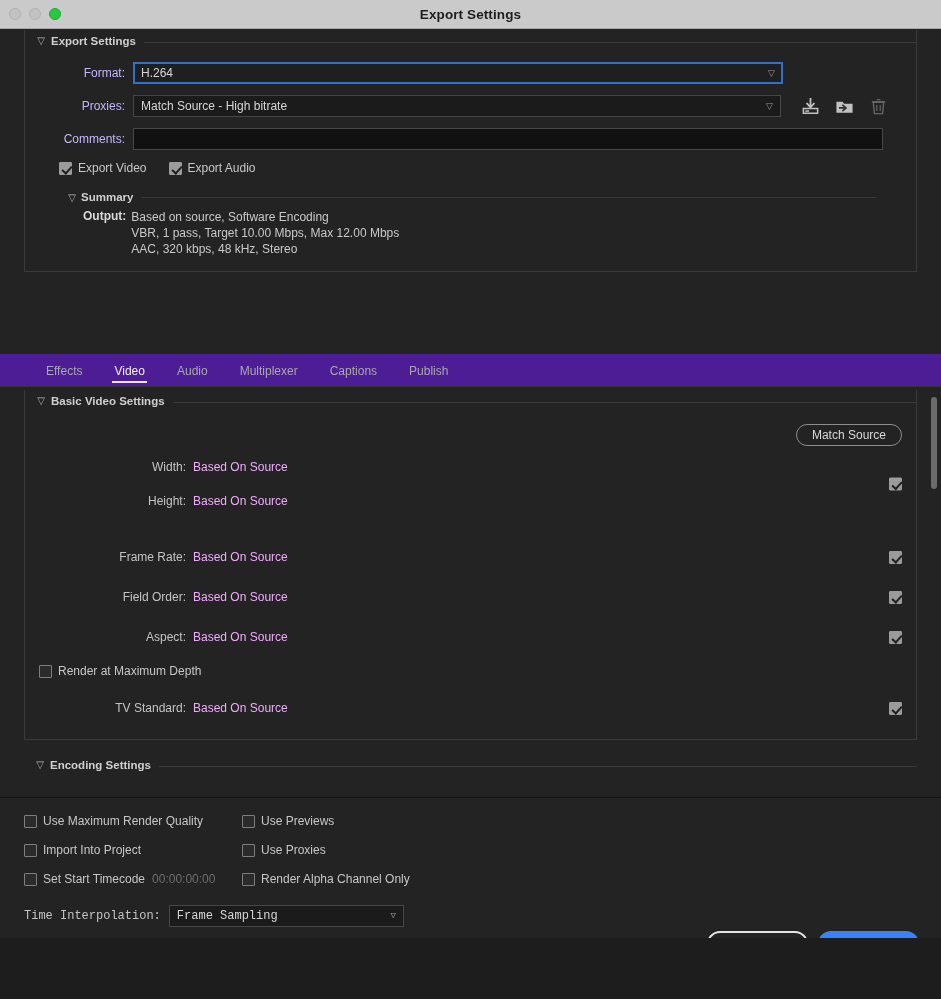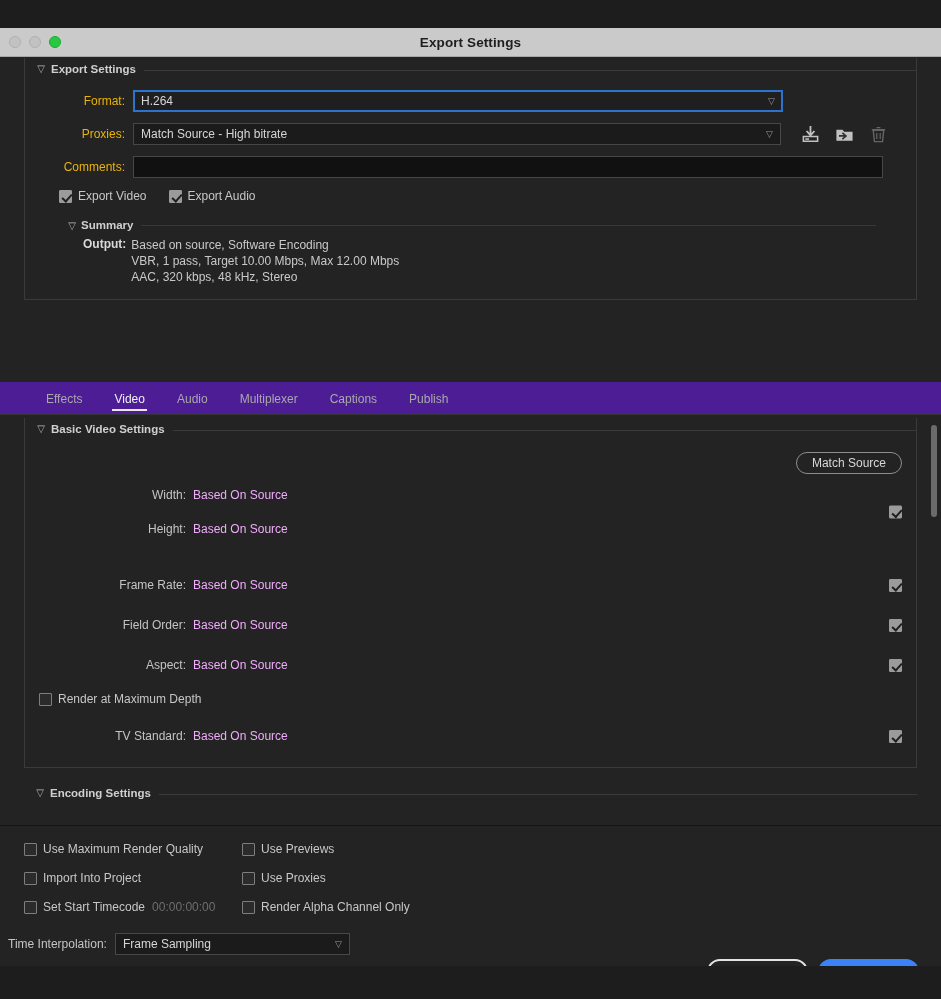--- a/index.html
+++ b/index.html
@@ -12,21 +12,20 @@
     font-family: "Liberation Sans", sans-serif;
     -webkit-font-smoothing: antialiased;
   }
 
   .window {
     position: relative;
     width: 941px;
     height: 938px;
     background: #232323;
     overflow: hidden;
-    margin-top: 28px;
   }
 
   
   .titlebar {
     position: relative;
     height: 29px;
     background: #cacaca;
     border-bottom: 1px solid #a8a8a8;
     display: flex;
     align-items: center;
@@ -108,21 +107,21 @@
   .row {
     display: flex;
     align-items: center;
     margin-bottom: 11px;
   }
   .row-label {
     width: 108px;
     text-align: right;
     padding-right: 8px;
     font-size: 12px;
-    color: #eab308;
+    color: #c4b5fd;
     white-space: nowrap;
   }
 
   .select {
     position: relative;
     height: 22px;
     background: #1b1b1b;
     border: 1px solid #474747;
     display: flex;
     align-items: center;
@@ -361,21 +360,22 @@
   }
   .tc-value {
     font-size: 12px;
     color: #6e6e6e;
     margin-left: 7px;
     white-space: nowrap;
   }
   .ti-row {
     display: flex;
     align-items: center;
-    padding: 19px 0 0 8px;
+    padding: 19px 0 0 24px;
+    font-family: Liberation Mono, monospace;
   }
   .ti-label {
     font-size: 12px;
     color: #c4c4c4;
     padding-right: 8px;
     white-space: nowrap;
   }
   .select-ti { width: 235px; }
 
   .button-bar {

